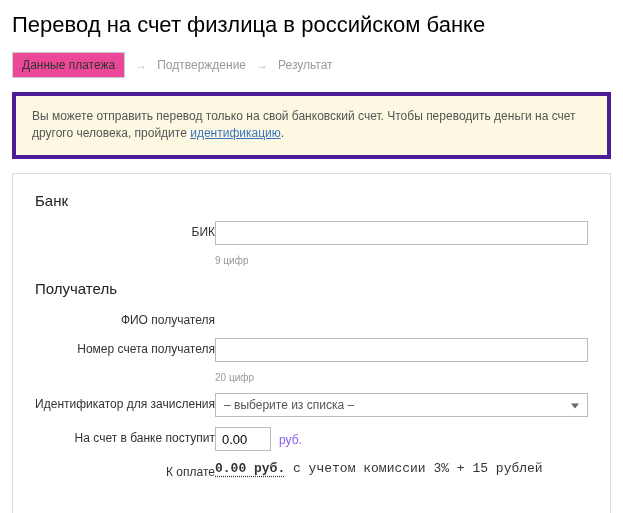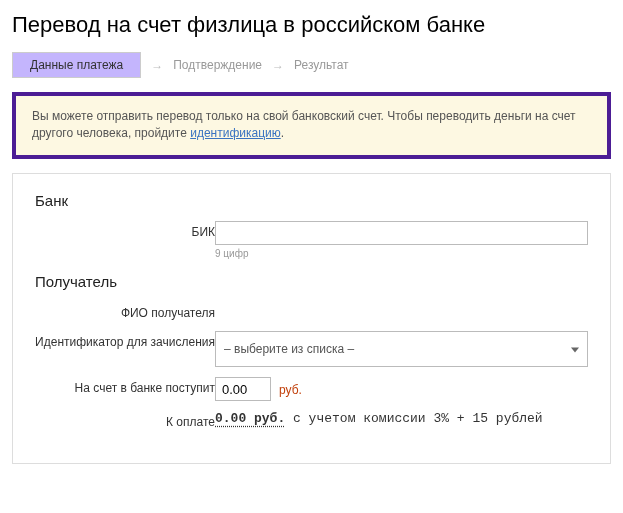--- a/index.html
+++ b/index.html
@@ -21,23 +21,23 @@
   .breadcrumb {
     display: flex;
     align-items: center;
     gap: 10px;
     font-size: 12px;
     color: #999;
     margin-bottom: 14px;
   }
   .breadcrumb .step { color: #999; }
   .breadcrumb .step.active {
-    background: #c4b5fd;
+    background: #ec4899;
     border: 1px solid #ccc;
-    padding: 5px 17px;
+    padding: 5px 9px;
     color: #333;
   }
   .breadcrumb .arrow { color: #bbb; font-size: 12px; }
   .notice {
     background: #fdf8e2;
     border: 4px solid #4c1d95;
     padding: 12px 16px;
     font-size: 12px;
     color: #555;
     line-height: 1.45;
@@ -75,25 +75,25 @@
   .text-input {
     width: 100%;
     height: 24px;
     border: 1px solid #bbb;
     padding: 2px 6px;
     font-size: 13px;
   }
   .hint {
     font-size: 10px;
     color: #999;
-    margin-top: 3px;
+    margin-top: 10px;
   }
   .select {
     width: 100%;
-    height: 36px;
+    height: 24px;
     border: 1px solid #bbb;
     padding: 2px 22px 2px 8px;
     font-size: 12px;
     color: #555;
     background: #fff;
     position: relative;
     display: flex;
     align-items: center;
     cursor: pointer;
   }
@@ -111,21 +111,21 @@
     width: 56px;
     height: 24px;
     border: 1px solid #bbb;
     padding: 2px 6px;
     font-size: 13px;
     text-align: left;
   }
   .currency {
     font-size: 12px;
     margin-left: 8px;
-    color: #c2410c;
+    color: #8b5cf6;
   }
   .payable {
     font-size: 13px;
     color: #333;
     font-family: Liberation Mono, monospace;
   }
   .payable .amount {
     text-decoration: underline dotted;
     text-underline-offset: 3px;
   }
@@ -159,20 +159,27 @@
     </div>
   </div>
 
   <div class="section-title">Получатель</div>
 
   <div class="row">
     <div class="label">ФИО получателя</div>
     <div class="field"></div>
   </div>
 
+  <div class="row">
+    <div class="label">Номер счета получателя</div>
+    <div class="field">
+      <input type="text" class="text-input" value="" style="">
+      <div class="hint">20 цифр</div>
+    </div>
+  </div>
 
   <div class="row">
     <div class="label">Идентификатор для зачисления</div>
     <div class="field">
       <div class="select">
         <span>– выберите из списка –</span>
       </div>
     </div>
   </div>
 

